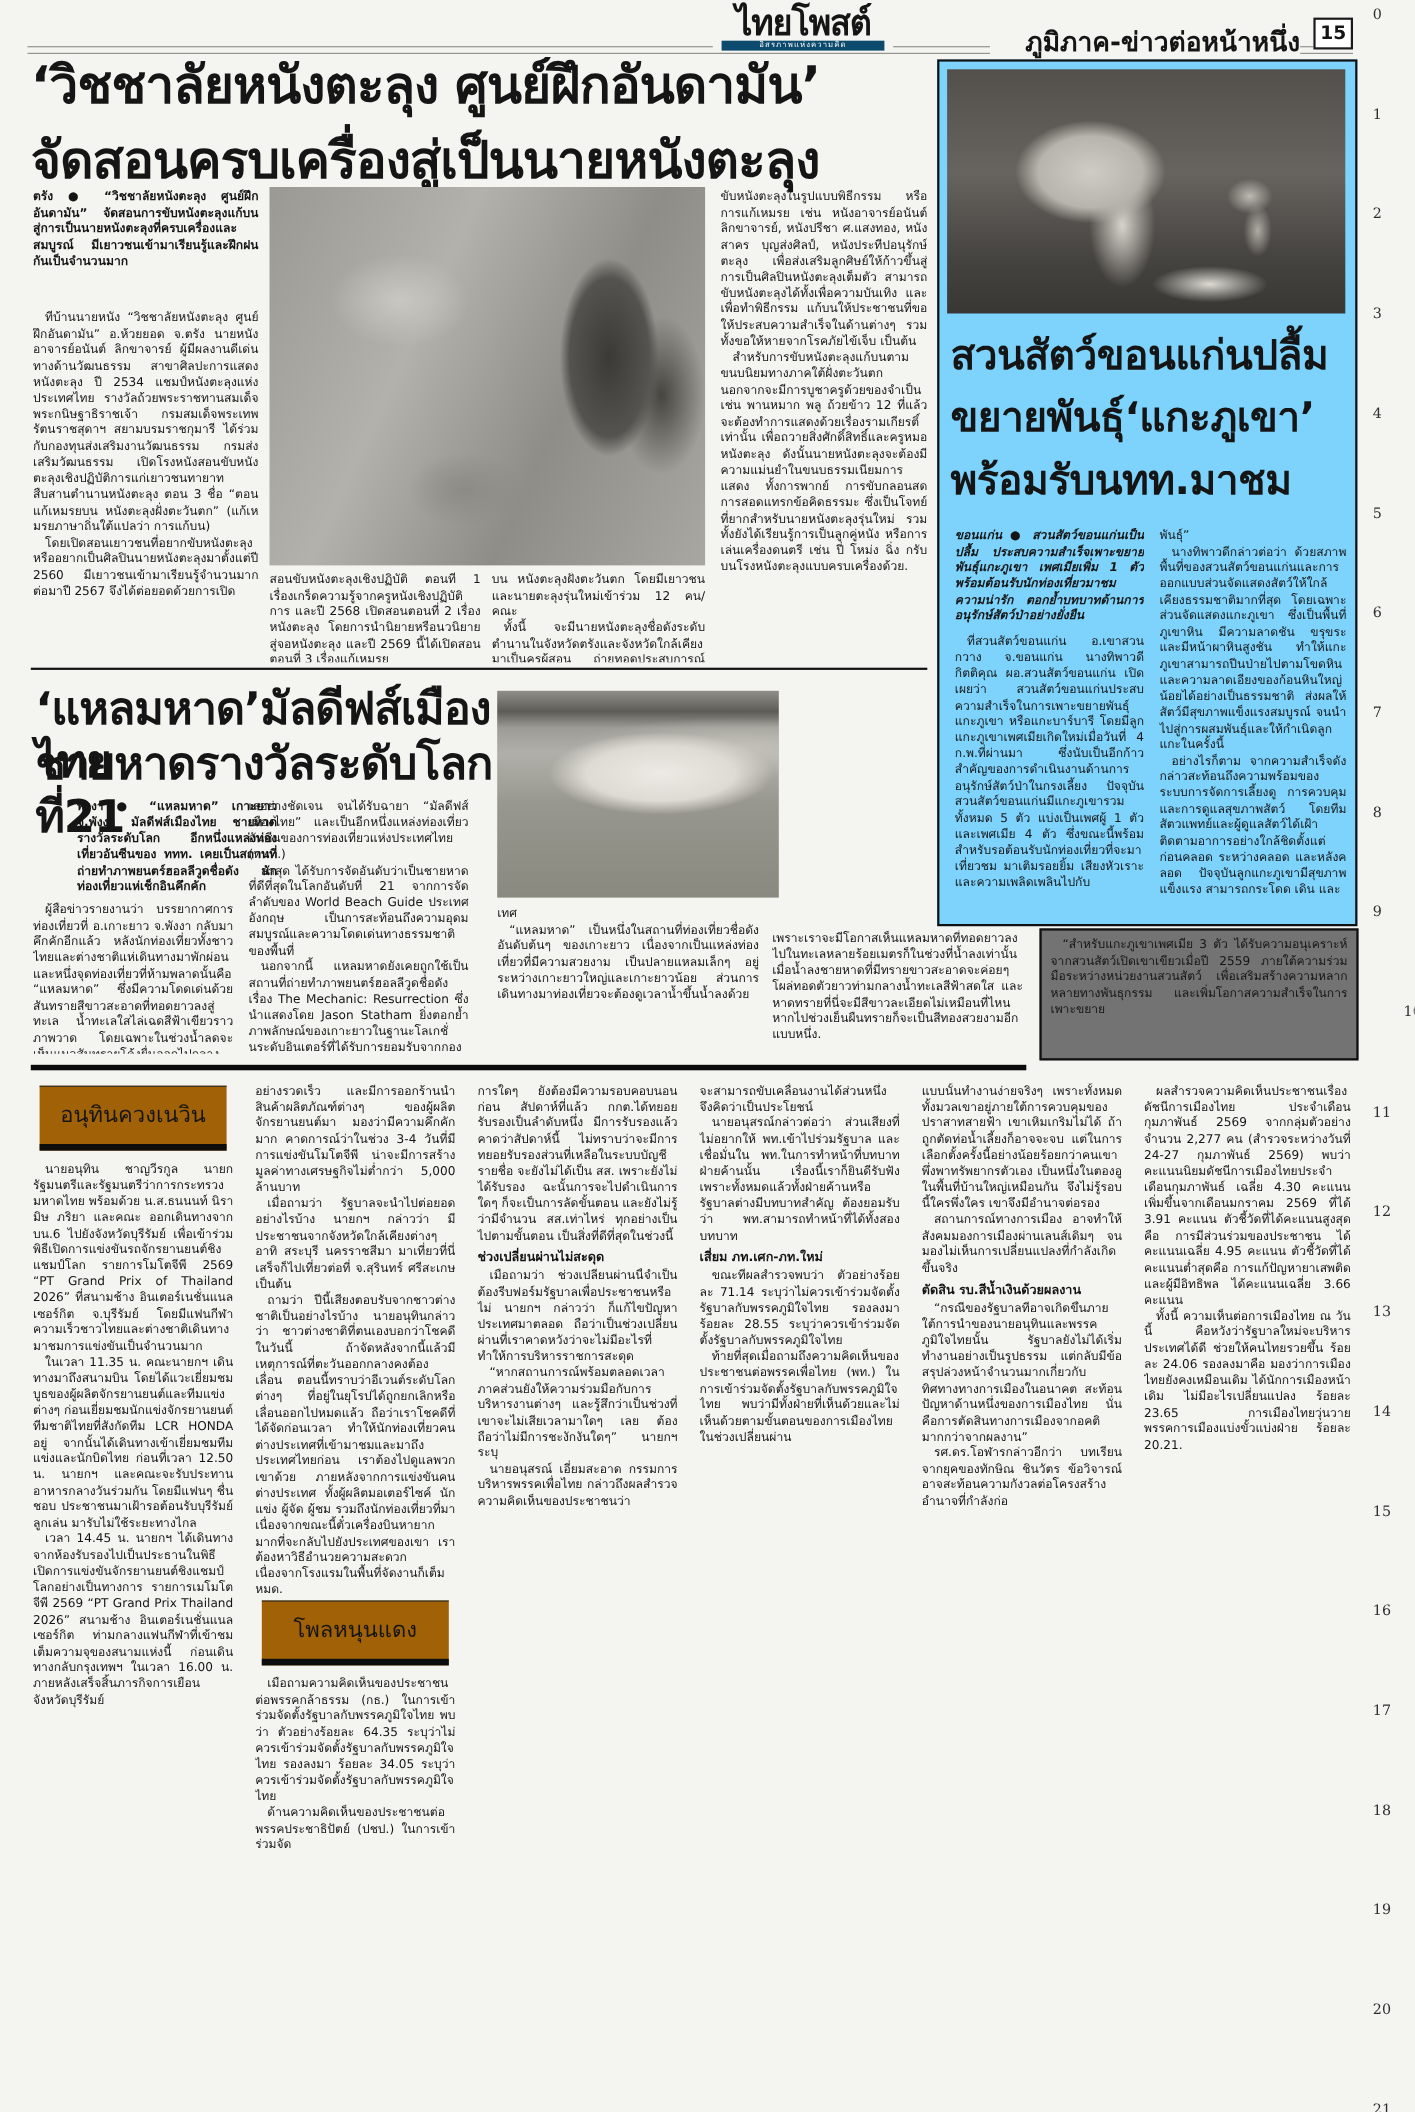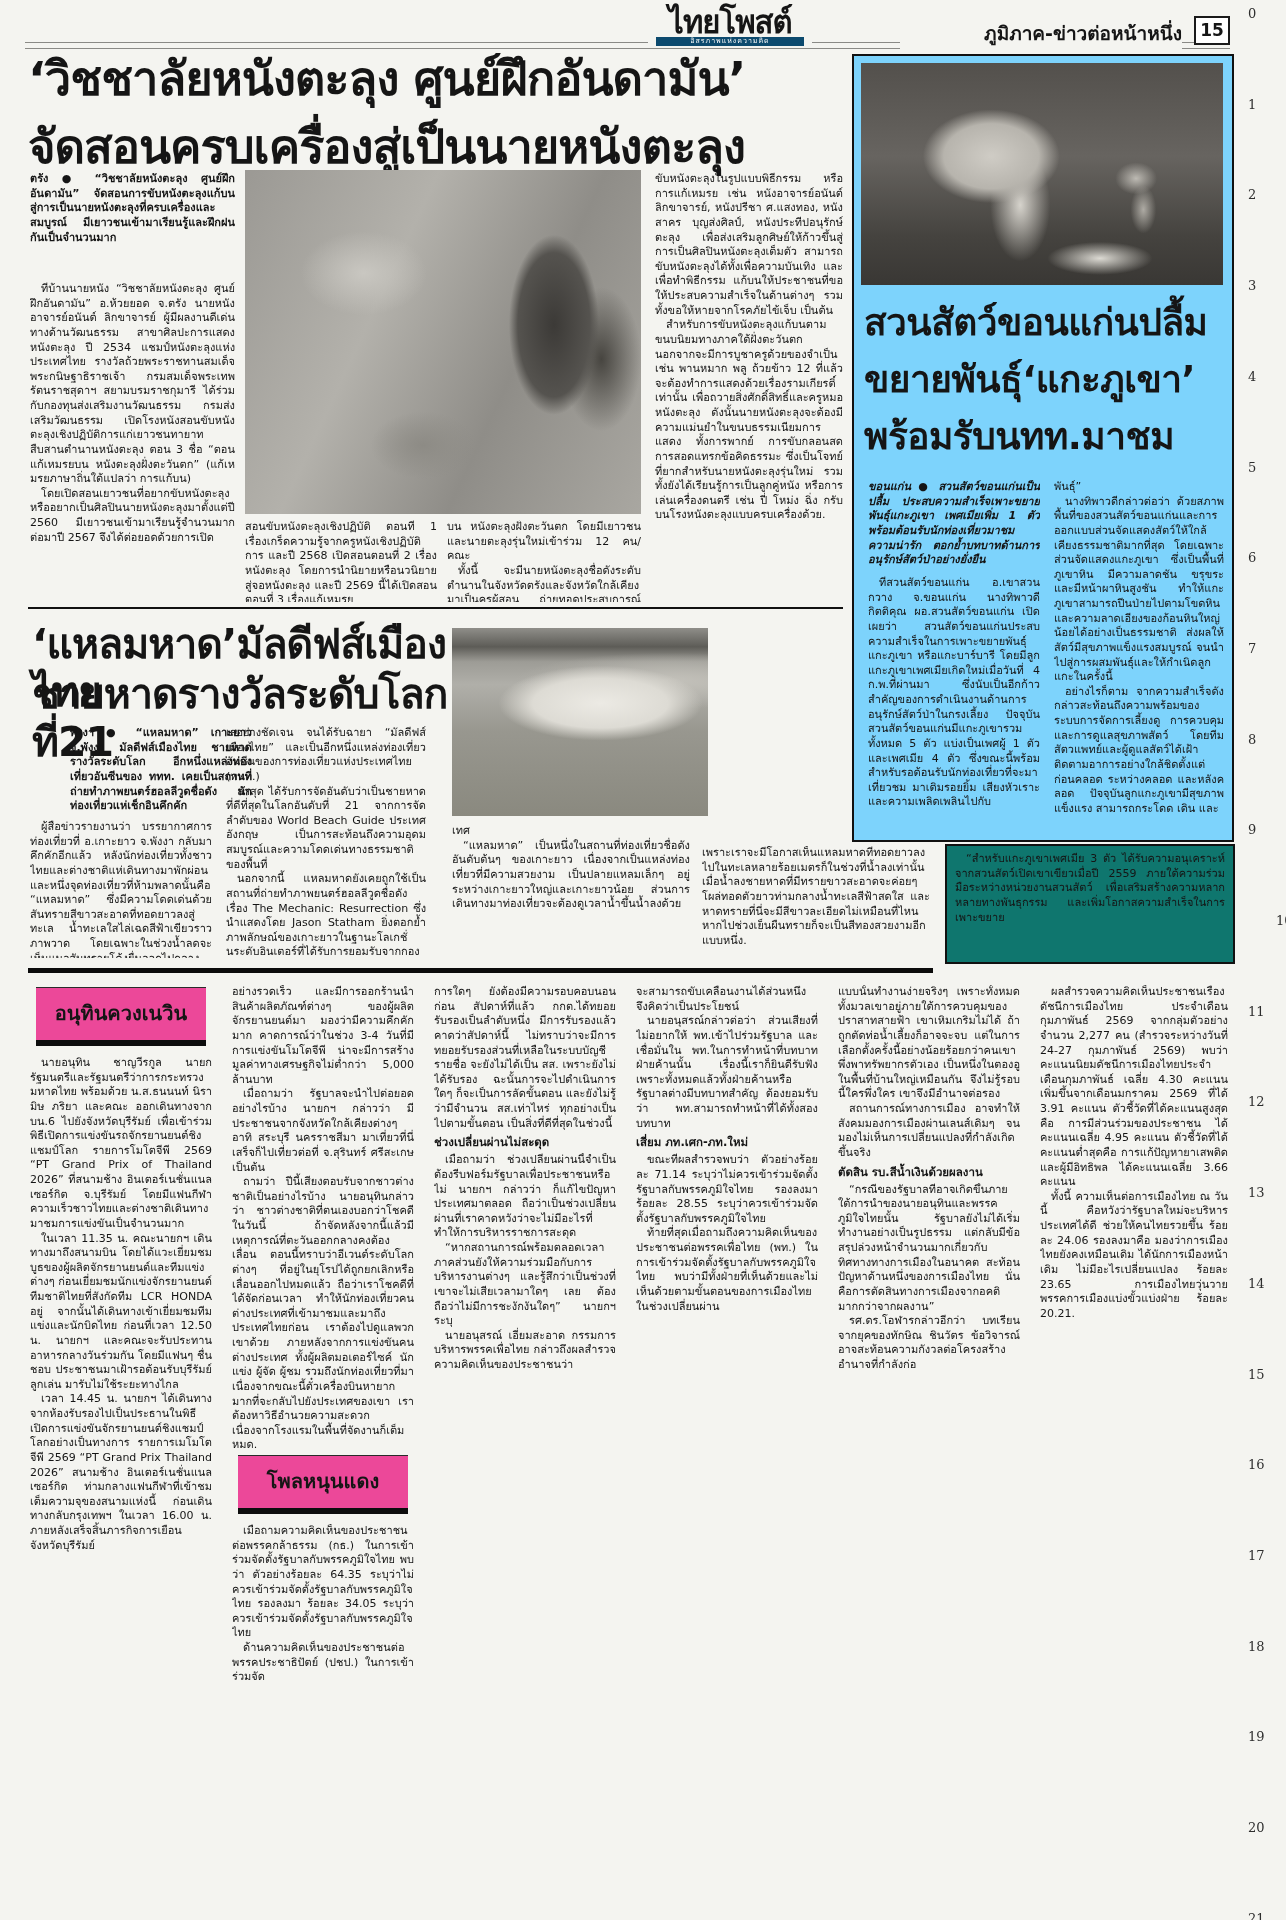--- a/index.html
+++ b/index.html
@@ -7,21 +7,21 @@
     width:1286px;height:1920px;position:relative;overflow:hidden;
     background:#f4f4f0;color:#151515;
     font-family:"DejaVu Sans","Liberation Sans",sans-serif;
   }
   .abs{position:absolute;}
   
   .dbl-rule{height:5px;border-top:1.5px solid #8a8a86;border-bottom:1.5px solid #8a8a86;}
   .masthead{background:#f4f4f0;padding:0 8px;text-align:center;}
   .masthead .logo{font-weight:bold;font-size:31px;letter-spacing:-1px;line-height:30px;transform:scaleY(1.05);}
   .masthead .tag{background:#0c4a6e;color:#fff;font-size:7px;line-height:9px;letter-spacing:1px;margin-top:1px;}
-  .section-label{font-weight:bold;font-size:19px;}
+  .section-label{font-weight:bold;font-size:24px;}
   .pagebox{border:2px solid #1a1a1a;width:32px;height:25px;text-align:center;font-weight:bold;font-size:17px;line-height:25px;background:#fff;}
   
   .hl1{font-weight:bold;font-size:47px;line-height:53px;letter-spacing:-1px;white-space:pre-line;}
   .hl2{font-weight:bold;font-size:41px;line-height:48px;letter-spacing:-1px;white-space:pre-line;}
   .hl-zoo{font-weight:bold;font-size:37px;line-height:57px;letter-spacing:-0.5px;white-space:pre-line;}
   
   .col{font-size:11px;line-height:1.33;text-align:justify;white-space:pre-line;overflow:hidden;}
   .lead{font-weight:bold;}
   .subhead{font-weight:bold;font-size:11.5px;margin:2px 0;}
   .rule-thin{height:2px;background:#111;}
@@ -45,25 +45,25 @@
       radial-gradient(70px 22px at 66% 88%, #dcdad3 0%, transparent 75%),
       linear-gradient(180deg,#53504c 0%,#676460 42%,#45433f 78%,#393734 100%);
   }
   .photo-beach{
     background:
       radial-gradient(150px 55px at 58% 40%, #eceae4 0%, #dddbd4 45%, transparent 68%),
       radial-gradient(220px 40px at 85% 28%, #c3c1ba 0%, transparent 70%),
       linear-gradient(180deg,#8f8e89 0%,#5d5c57 10%,#9d9c96 18%,#b0afa9 30%,#98978f 55%,#8a897f 100%);
   }
   .sec-head{
-    text-align:center;font-weight:bold;font-size:20px;
+    text-align:center;font-weight:normal;font-size:20px;
     border-top:1.5px solid #2a2a2a;border-bottom:6px solid #0d0d0d;
-    padding:9px 0 11px;margin:2px 6px 10px 6px;background:#ec4899;
+    padding:9px 0 11px;margin:2px 6px 10px 6px;background:#a16207;
   }
-  .quote-box{border:2px solid #111;background:#0f766e;padding:6px 8px;}
+  .quote-box{border:2px solid #111;background:#737373;padding:6px 8px;}
   .zoo-box{border:2px solid #111;background:#7dd3fc;}
   .ruler-num{position:absolute;left:0;width:34px;font-size:13px;color:#2e2e2e;font-family:"DejaVu Serif","Liberation Serif",serif;}
 </style>
 </head>
 <body>
 
 <div class="abs dbl-rule" style="left:25px;top:42px;width:1205px;"></div>
 <div class="abs masthead" style="left:648px;top:6px;width:148px;">
   <div class="logo">ไทยโพสต์</div>
   <div class="tag">อิสรภาพแห่งความคิด</div>

